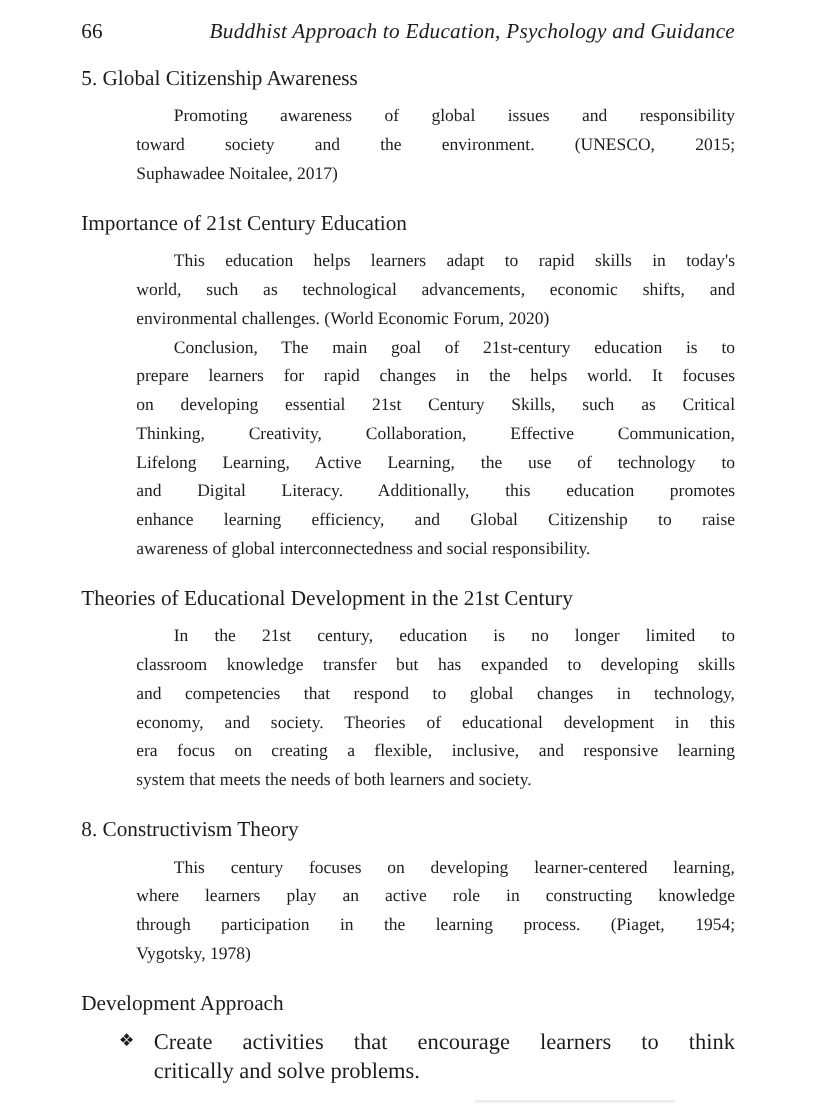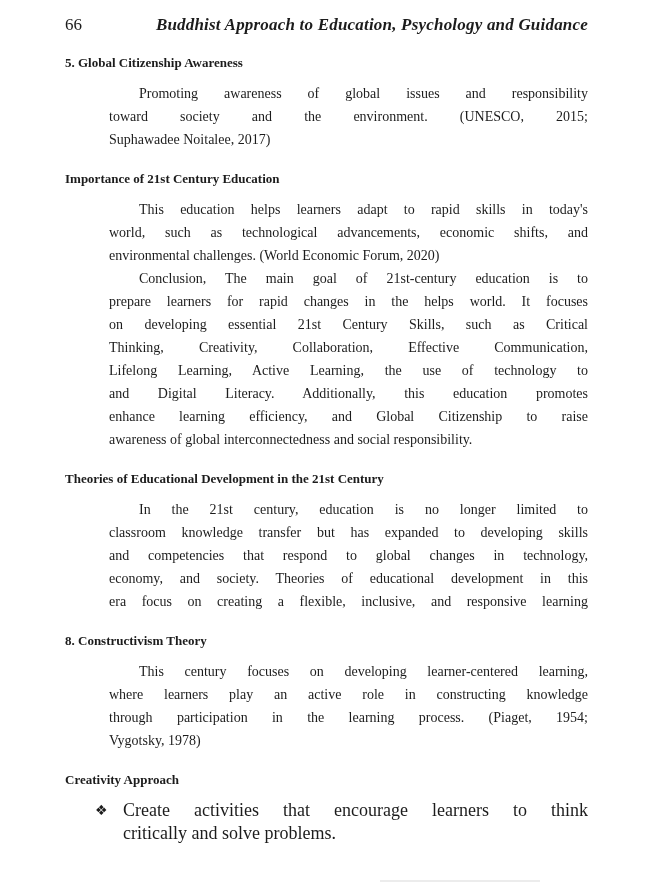--- a/index.html
+++ b/index.html
@@ -18,24 +18,24 @@
   }
   .page-header {
     display: flex;
     justify-content: space-between;
     align-items: baseline;
     font-size: 17px;
     line-height: 21px;
     margin-bottom: 8px;
   }
   .page-number { font-style: normal; }
-  .running-title { font-style: italic; letter-spacing: 0.2px; font-weight: bold; }
+  .running-title { font-style: italic; letter-spacing: 0.2px; }
   .heading {
-    font-weight: bold;
-    font-size: 13px;
+    font-weight: normal;
+    font-size: 17px;
     line-height: 23px;
     margin: 16px 0 8px 0;
     white-space: nowrap;
   }
   .para { font-size: 14px; line-height: 23px; margin-left: 44px; }
   .line { min-height: 23px; }
   .line.just { text-align: justify; text-align-last: justify; }
   .line.indent { padding-left: 30px; }
   .bullet {
     display: flex;
@@ -94,29 +94,30 @@
         <div class="line just">enhance learning efficiency, and Global Citizenship to raise</div>
         <div class="line">awareness of global interconnectedness and social responsibility.</div>
       </div>
       <div class="heading">Theories of Educational Development in the 21st Century</div>
       <div class="para">
         <div class="line just indent">In the 21st century, education is no longer limited to</div>
         <div class="line just">classroom knowledge transfer but has expanded to developing skills</div>
         <div class="line just">and competencies that respond to global changes in technology,</div>
         <div class="line just">economy, and society. Theories of educational development in this</div>
         <div class="line just">era focus on creating a flexible, inclusive, and responsive learning</div>
+        <div class="line">system that meets the needs of both learners and society.</div>
       </div>
       <div class="heading">8. Constructivism Theory</div>
       <div class="para">
         <div class="line just indent">This century focuses on developing learner-centered learning,</div>
         <div class="line just">where learners play an active role in constructing knowledge</div>
         <div class="line just">through participation in the learning process. (Piaget, 1954;</div>
         <div class="line">Vygotsky, 1978)</div>
       </div>
-      <div class="heading">Creativity Approach</div>
+      <div class="heading">Development Approach</div>
       <div class="bullet">
         <div class="bullet-marker">❖</div>
         <div class="bullet-body">
           <div class="line just">Create activities that encourage learners to think</div>
           <div class="line">critically and solve problems.</div>
         </div>
       </div>
     </div>
   <div class="scan-smudge"></div>
 </div>

